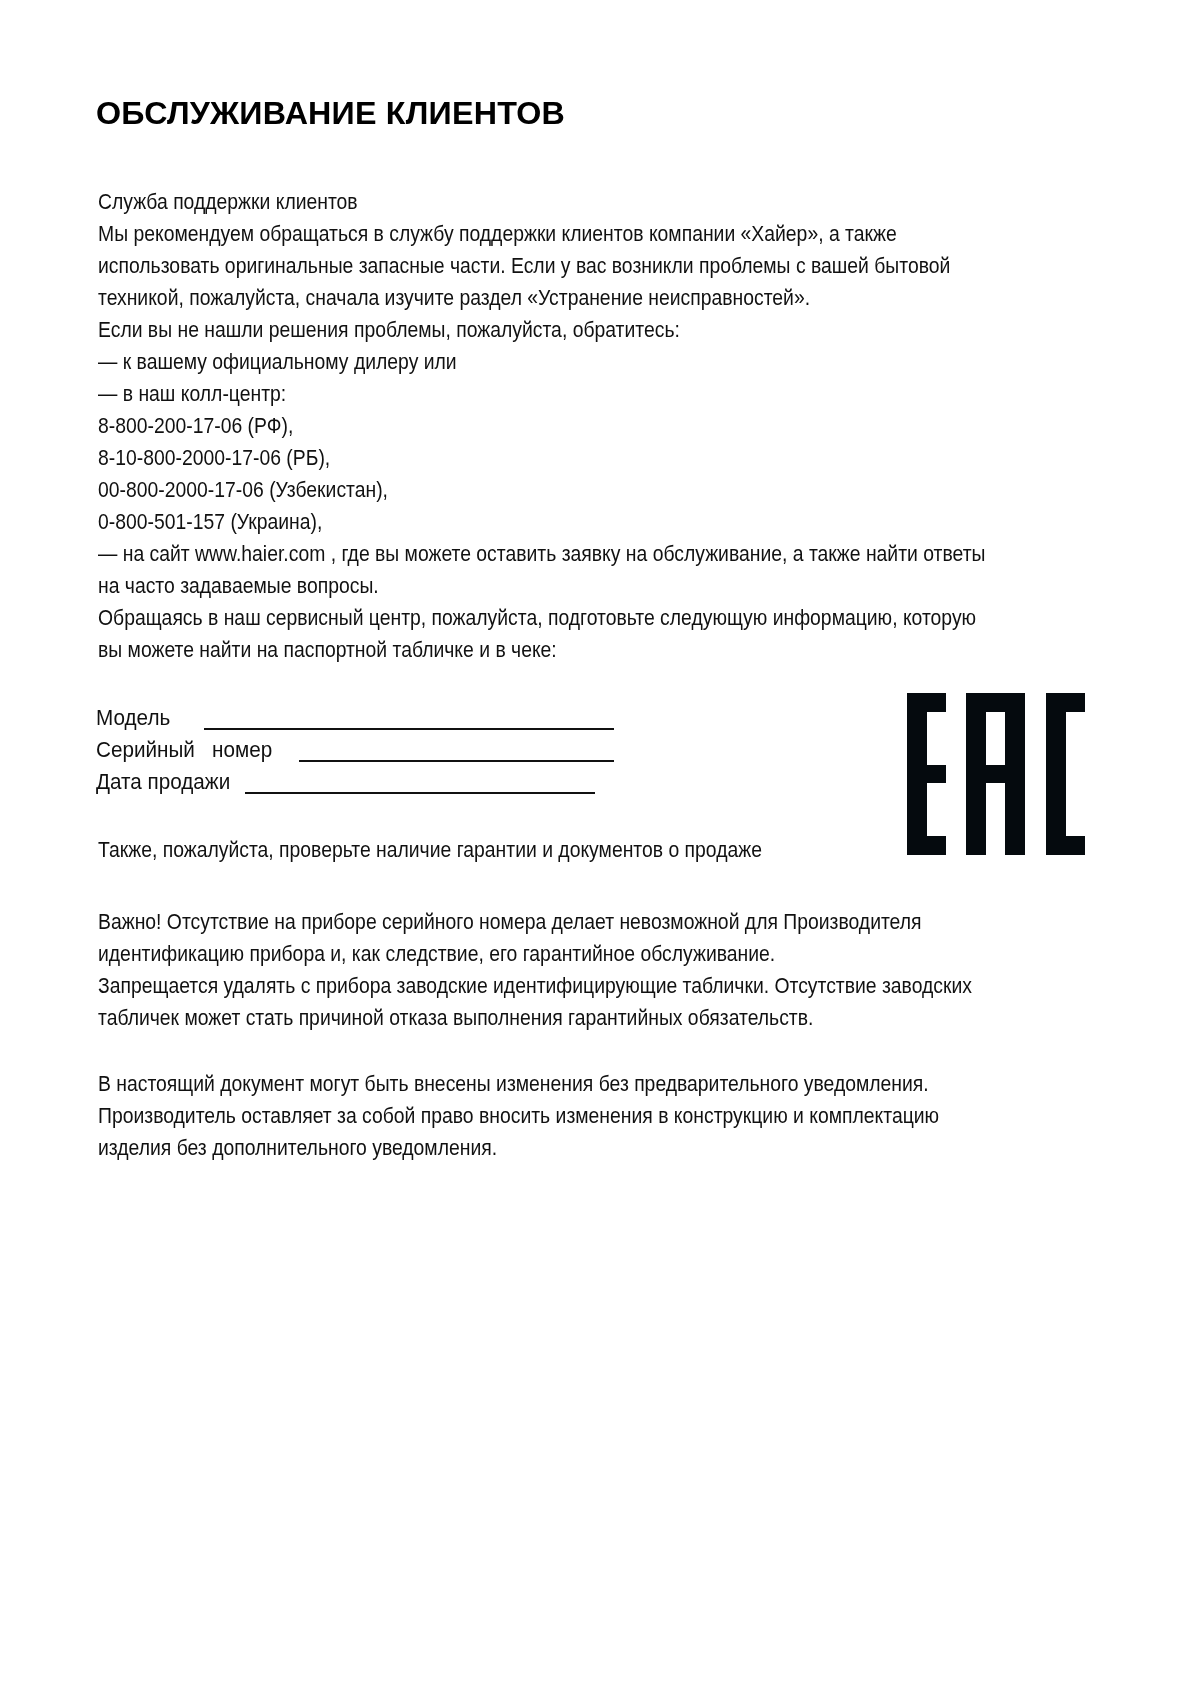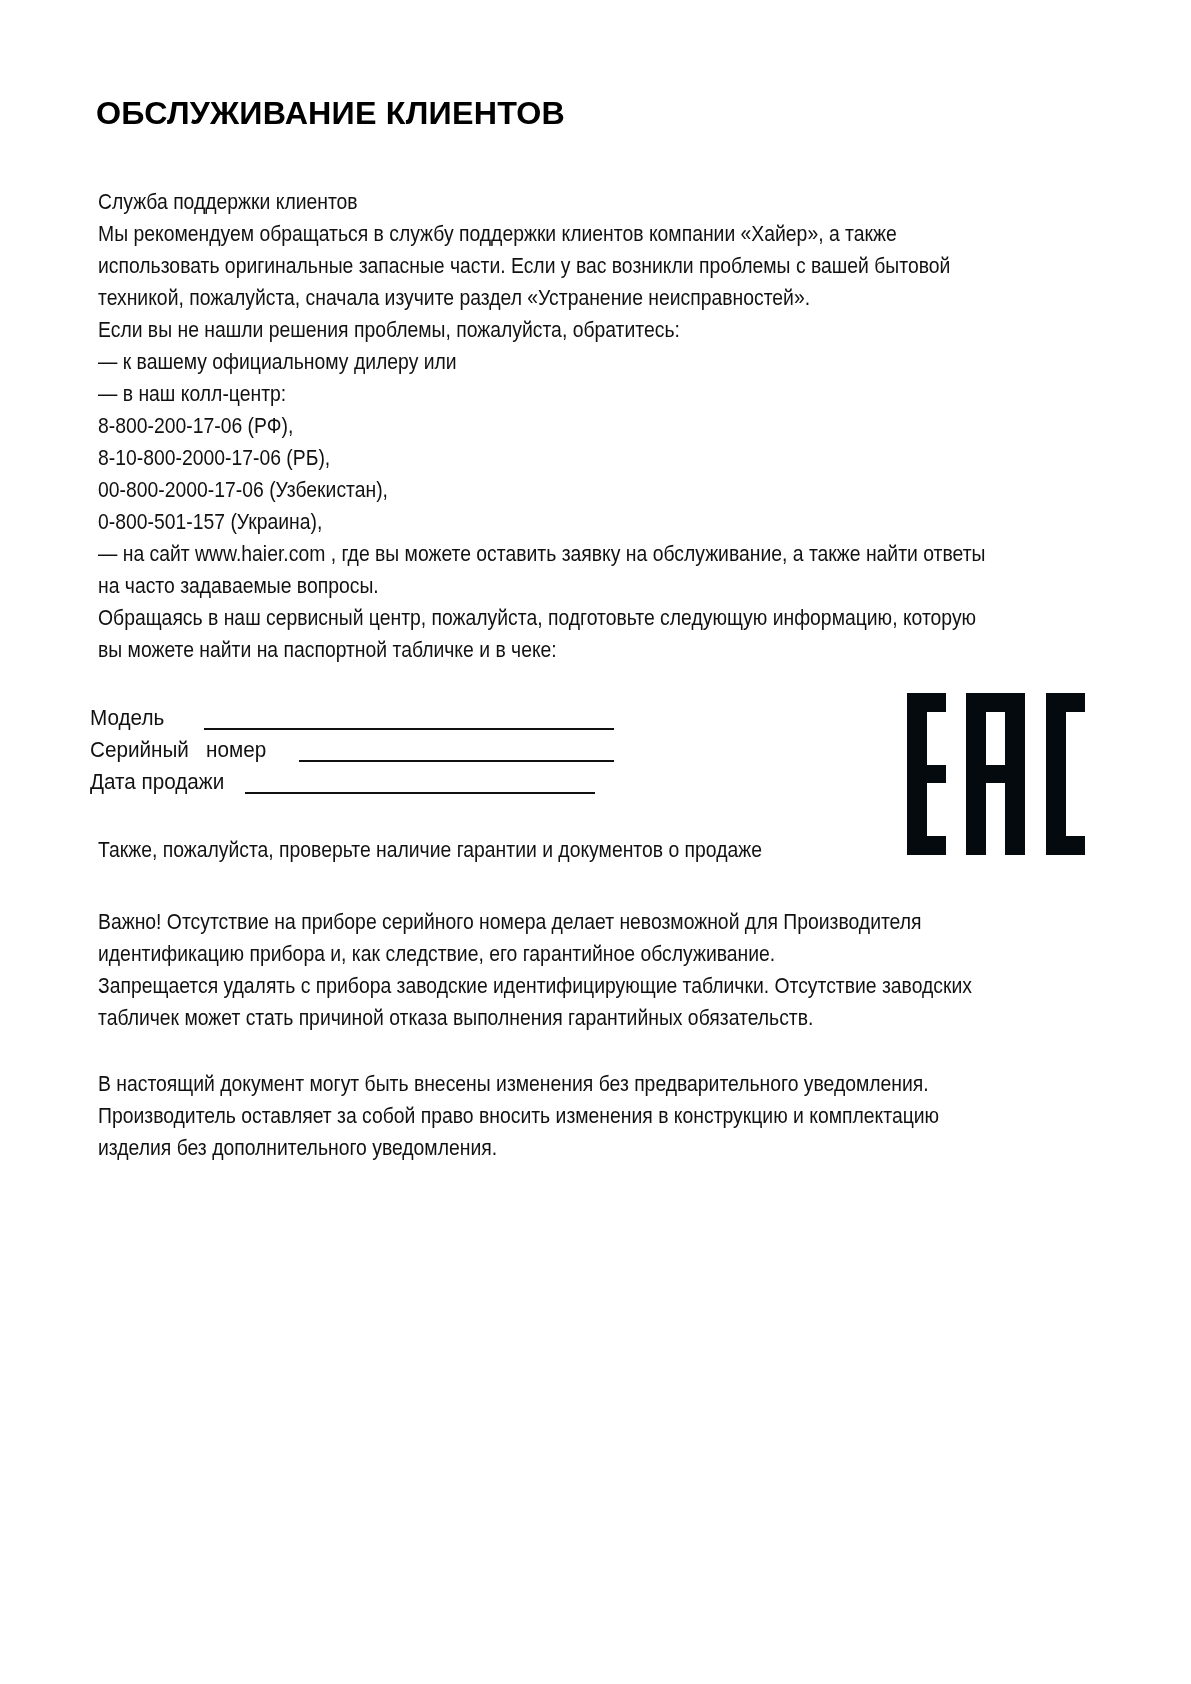--- a/index.html
+++ b/index.html
@@ -2,21 +2,21 @@
 <html><head>
 <meta charset="utf-8">
 <style>
   html, body { margin: 0; padding: 0; background: #ffffff; }
   body { width: 1191px; height: 1684px; position: relative; overflow: hidden;
          font-family: "Liberation Sans", sans-serif; color: #111; }
   .title { position: absolute; left: 96px; top: 96px; font-size: 31px; font-weight: bold;
            letter-spacing: 0.2px; color: #000; transform: scaleX(1.04); transform-origin: left; }
   .line { position: absolute; left: 98px; font-size: 22px; line-height: 32px; white-space: nowrap;
           transform: scaleX(0.88); transform-origin: left; }
-  .field { position: absolute; left: 90px; font-size: 22px; line-height: 32px; white-space: nowrap; }
+  .field { position: absolute; left: 96px; font-size: 22px; line-height: 32px; white-space: nowrap; }
   .field .lbl { display: inline-block; transform: scaleX(0.94); transform-origin: left; }
   .uline { position: absolute; height: 2px; background: #111; }
   .eac { position: absolute; left: 907px; top: 693px; width: 178px; height: 162px; }
   .eac div { position: absolute; background: #050a0e; }
 </style>
 </head>
 <body>
 
 <div class="title">ОБСЛУЖИВАНИЕ КЛИЕНТОВ</div>
 

